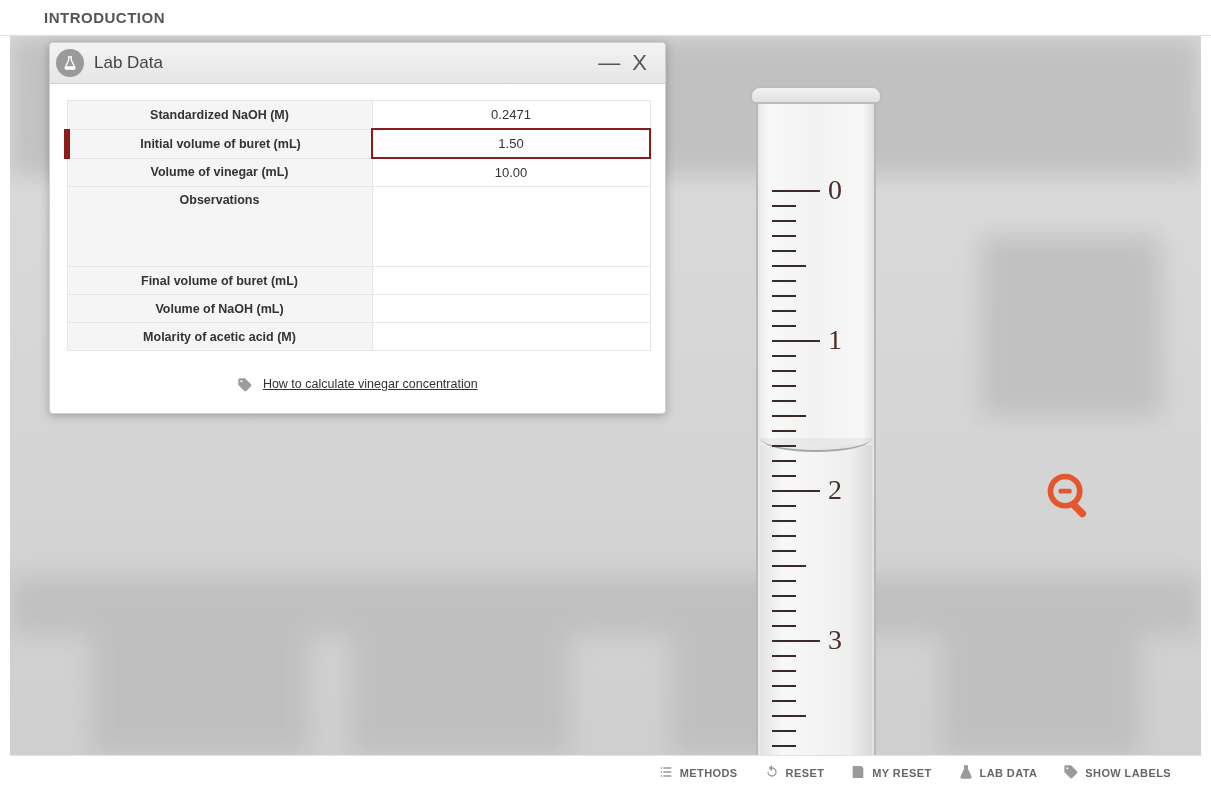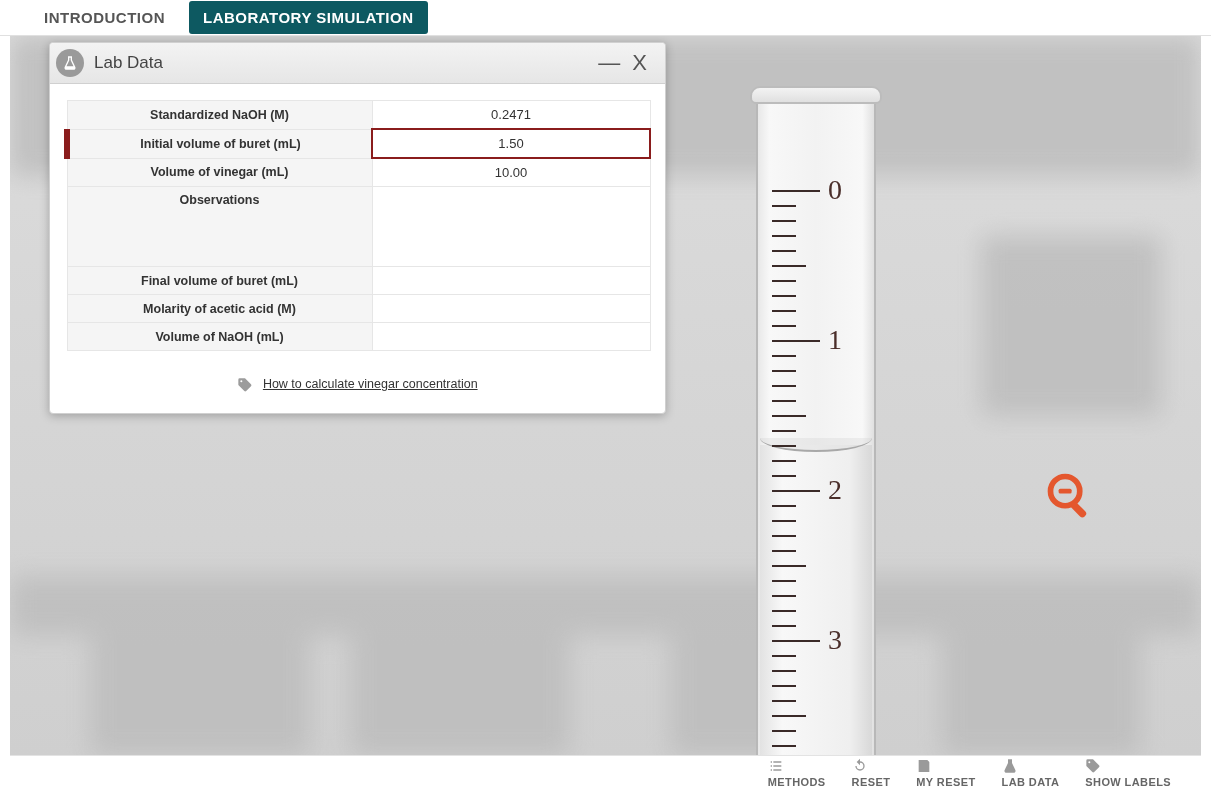--- a/index.html
+++ b/index.html
@@ -210,30 +210,29 @@
     justify-content:flex-end;
     align-items:center;
     padding-right:30px;
     gap:26px;
     font-size:11px;
     color:#666;
     font-weight:600;
     letter-spacing:0.4px;
   }
   .bottombar .btn {
-    display:flex;cursor:pointer;flex-direction:column;
+    display:flex;align-items:center;gap:6px;cursor:pointer;
   }
   .bottombar svg{width:16px;height:16px;fill:#9a9a9a;}
 </style>
 </head>
 <body>
 
 <div class="tabs">
   <div class="tab">INTRODUCTION</div>
-  <div class="tab active">LABORATORY SIMULATION</div>
 </div>
 
 <div class="stage">
   <div class="blurbg">
     <div class="blur-a"></div>
       <div class="blur-b"></div>
     <div class="blur-c"></div>
       <div class="blur-d"></div>
     <div class="blur-e"></div>
       <div class="blur-f"></div>
@@ -268,25 +267,25 @@
         </tr>
         <tr class="obs">
           <td class="label" style="vertical-align:top;padding-top:6px;"><span>Observations</span></td>
           <td class="value"></td>
         </tr>
         <tr>
           <td class="label"><span>Final volume of buret (mL)</span></td>
           <td class="value"></td>
         </tr>
         <tr>
+          <td class="label"><span>Volume of NaOH (mL)</span></td>
+          <td class="value"></td>
+        </tr>
+        <tr>
           <td class="label"><span>Molarity of acetic acid (M)</span></td>
-          <td class="value"></td>
-        </tr>
-        <tr>
-          <td class="label"><span>Volume of NaOH (mL)</span></td>
           <td class="value"></td>
         </tr>
       </tbody>
         </table>
       <div class="hint-row">
         <span class="tag-icon">
           <svg viewBox="0 0 24 24">
               <path d="M21 11l-9-9H4a2 2 0 0 0-2 2v8l9 9a2 2 0 0 0 2.8 0L21 13.8A2 2 0 0 0 21 11zM6.5 8A1.5 1.5 0 1 1 8 6.5 1.5 1.5 0 0 1 6.5 8z"></path>
             </svg>
         </span>

